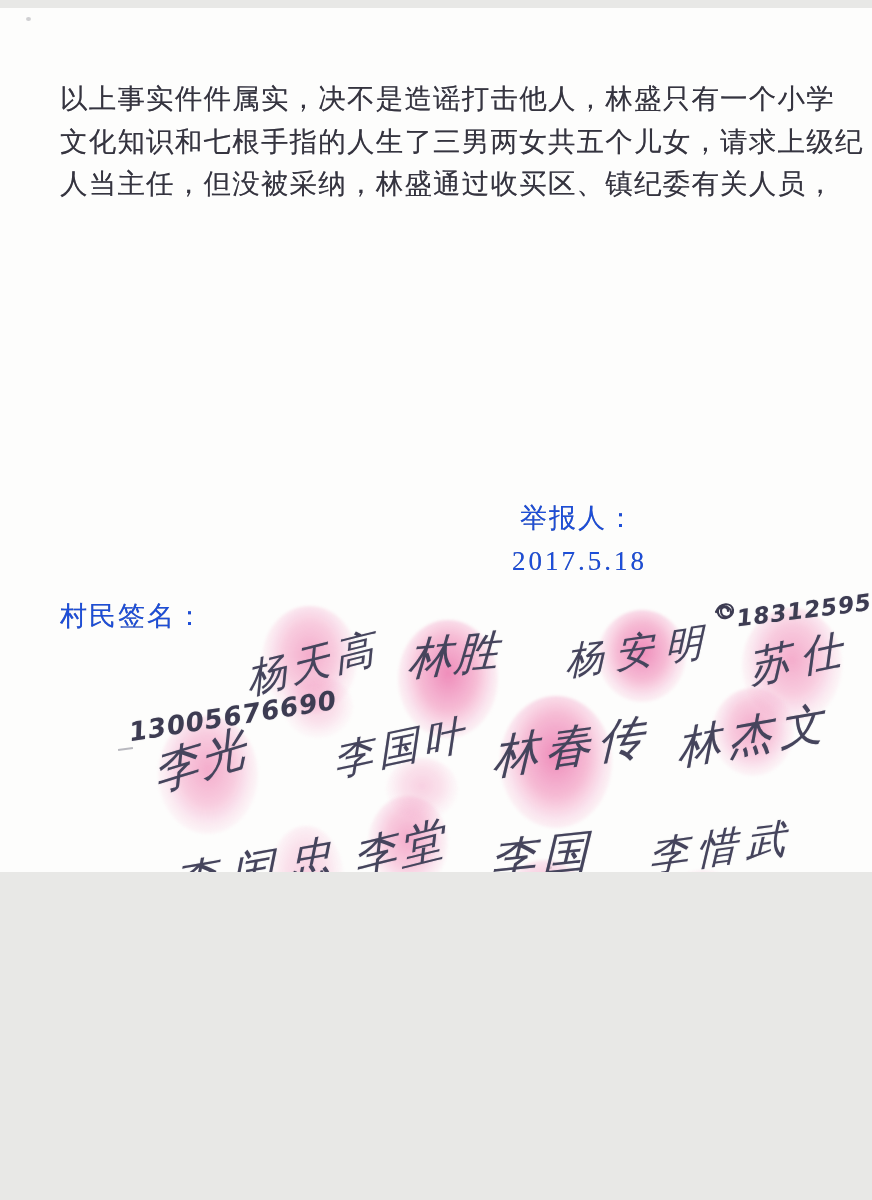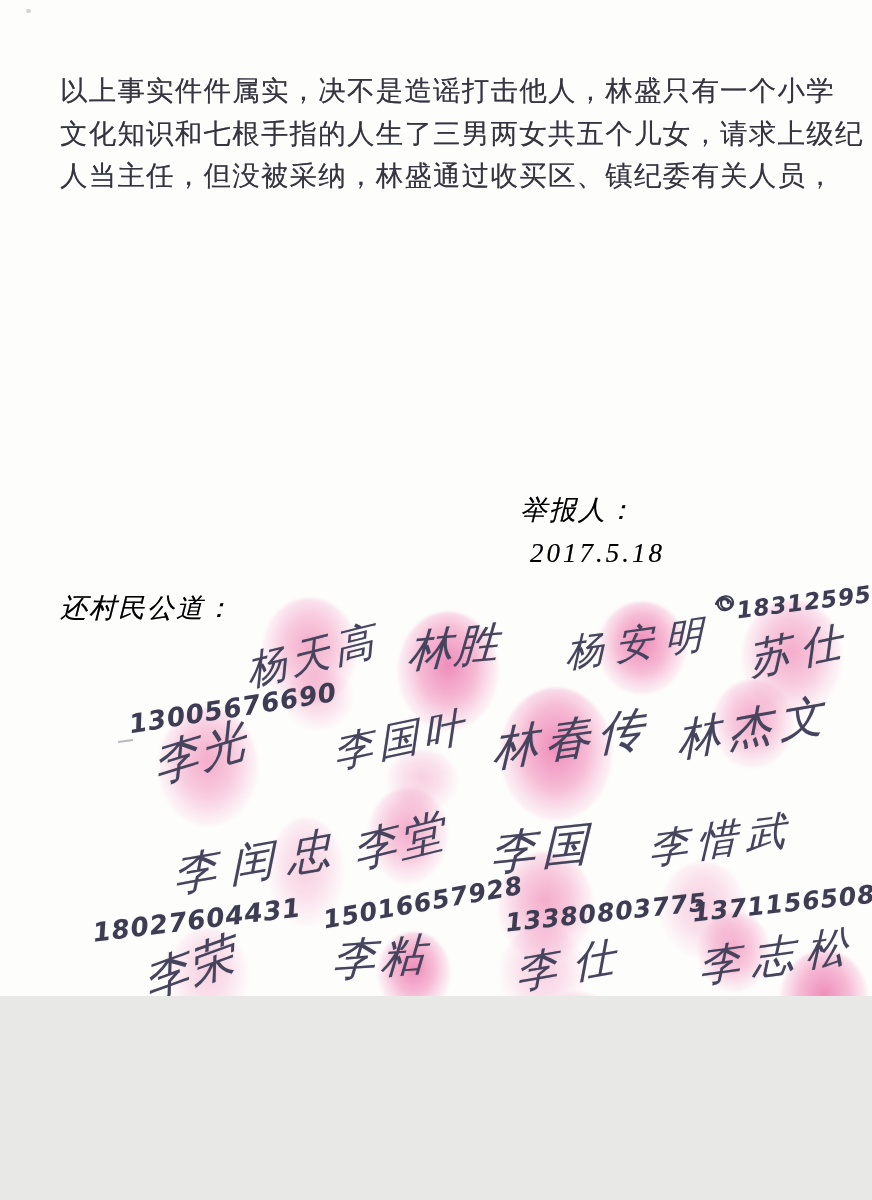--- a/index.html
+++ b/index.html
@@ -1,32 +1,32 @@
 <!DOCTYPE html>
 <html><head>
 <meta charset="utf-8">
 <style>
   html, body { margin:0; padding:0; background:#e8e8e6; }
   .page {
-    position:relative; width:872px; height:996px; margin:0 auto;
+    position:relative; width:872px; height:864px; margin:8px auto;
     background:#fdfdfc; overflow:hidden;
     font-family:"Liberation Serif","DejaVu Serif",serif;
   }
   
   .body-text {
     position:absolute; left:60px; top:70px; width:760px;
     color:#35343f;
   }
   .body-line {
     display:block; font-size:27.5px; line-height:42.5px;
     letter-spacing:1.2px; white-space:nowrap;
     text-shadow:0 0 .5px rgba(40,40,60,.5);
   }
-  .sign-off { position:absolute; color:#000000; font-size:27px; letter-spacing:2px;
-    text-shadow:0 0 .5px rgba(40,40,60,.5);font-style:italic; }
+  .sign-off { position:absolute; color:#1d4ed8; font-size:27px; letter-spacing:2px;
+    text-shadow:0 0 .5px rgba(40,40,60,.5); }
   
   .sig, .phone {
     position:absolute; color:#45445c;
     font-family:"DejaVu Sans","Liberation Sans",sans-serif;
     font-style:italic; white-space:nowrap;
     text-shadow:0 0 1px rgba(60,58,90,.35);
   }
   .phone { font-size:25px; font-weight:bold; letter-spacing:1px; color:#3d3c52; }
   
   .fp {
@@ -56,23 +56,23 @@
   <span class="stray-dash" style="left:118px; top:740px;"></span>
   <span class="speck" style="left:548px; top:858px; width:4px; height:3px;"></span>
 
   <div class="body-text">
     <span class="body-line">以上事实件件属实，决不是造谣打击他人，林盛只有一个小学</span>
     <span class="body-line">文化知识和七根手指的人生了三男两女共五个儿女，请求上级纪</span>
     <span class="body-line">人当主任，但没被采纳，林盛通过收买区、镇纪委有关人员，</span>
   </div>
 
   <span class="sign-off" style="left:520px; top:492px;">举报人：</span>
-  <span class="sign-off" style="left:530px; top:538px; letter-spacing:3px;">2017.5.18</span>
+  <span class="sign-off" style="left:512px; top:538px; letter-spacing:3px;">2017.5.18</span>
 
-  <span class="sign-off" style="left:60px; top:590px;">还村民公道：</span>
+  <span class="sign-off" style="left:60px; top:590px;">村民签名：</span>
 
   <div class="fp" style="left:262px; top:598px; width:95px;  height:108px;"></div>
   <div class="fp strong" style="left:398px; top:612px; width:100px; height:118px;"></div>
   <div class="fp strong" style="left:598px; top:602px; width:88px;  height:92px;"></div>
   <div class="fp" style="left:742px; top:600px; width:100px; height:115px;"></div>
   <div class="fp" style="left:158px; top:708px; width:100px; height:118px;"></div>
   <div class="fp faint" style="left:283px; top:668px; width:70px;  height:62px;"></div>
   <div class="fp faint" style="left:386px; top:750px; width:72px;  height:62px;"></div>
   <div class="fp strong" style="left:500px; top:688px; width:112px; height:132px;"></div>
   <div class="fp" style="left:712px; top:680px; width:82px;  height:88px;"></div>

